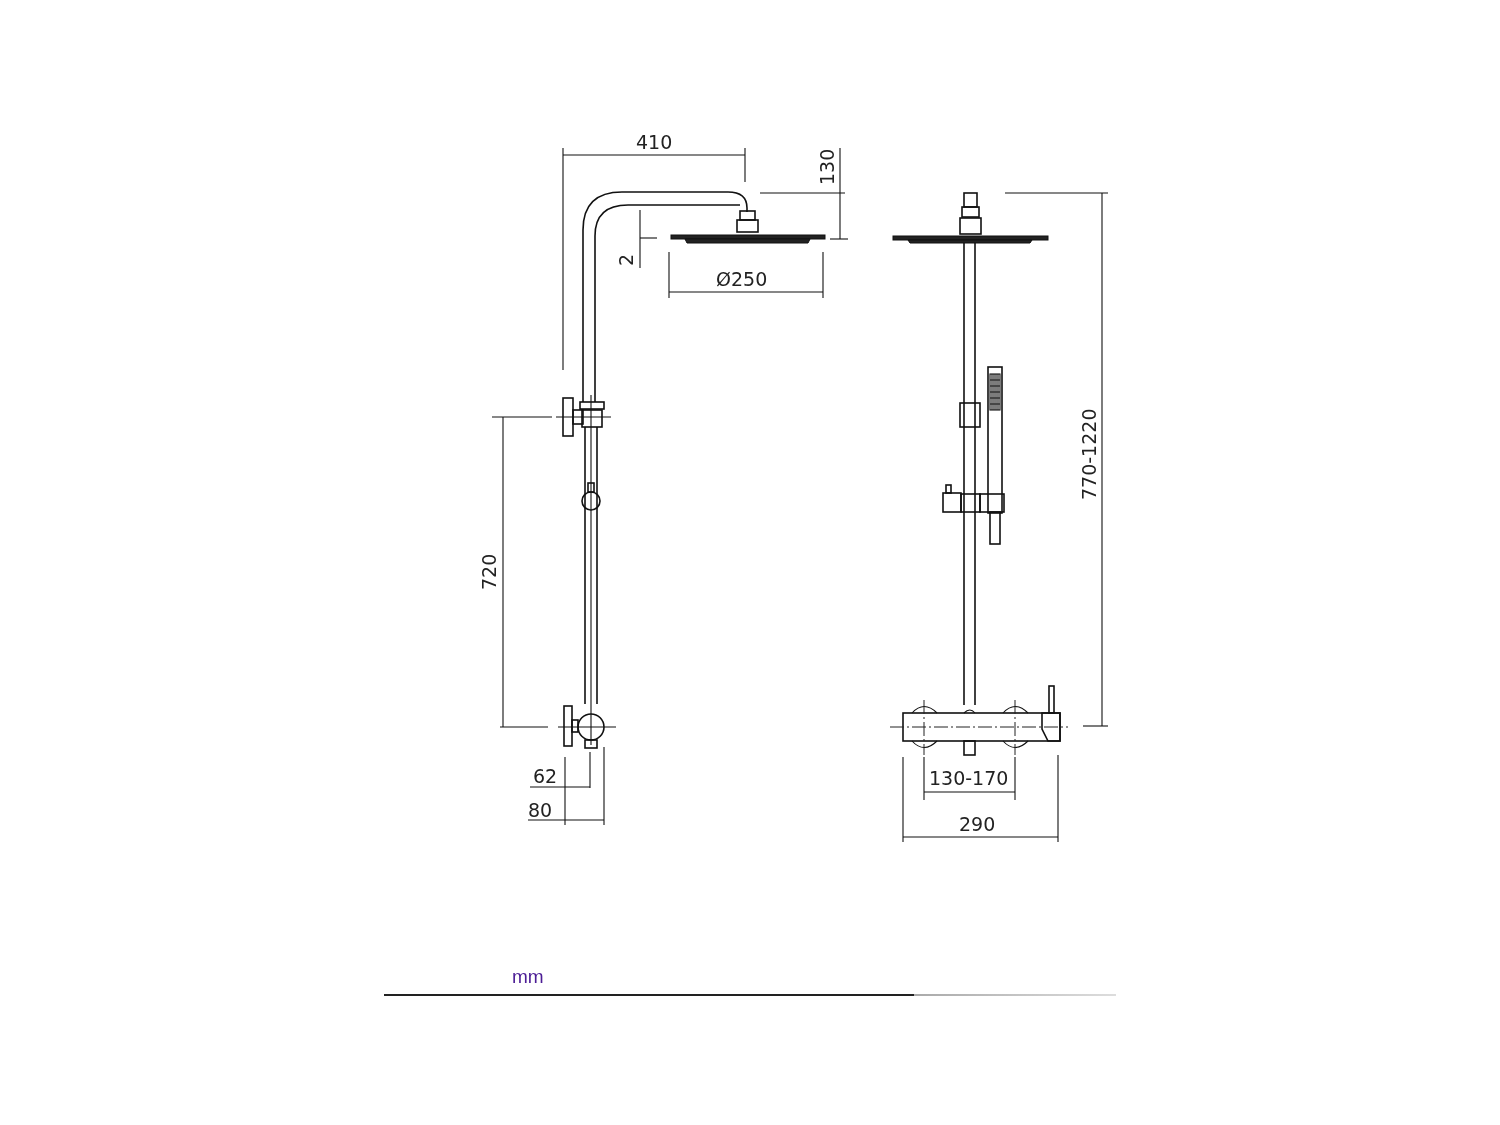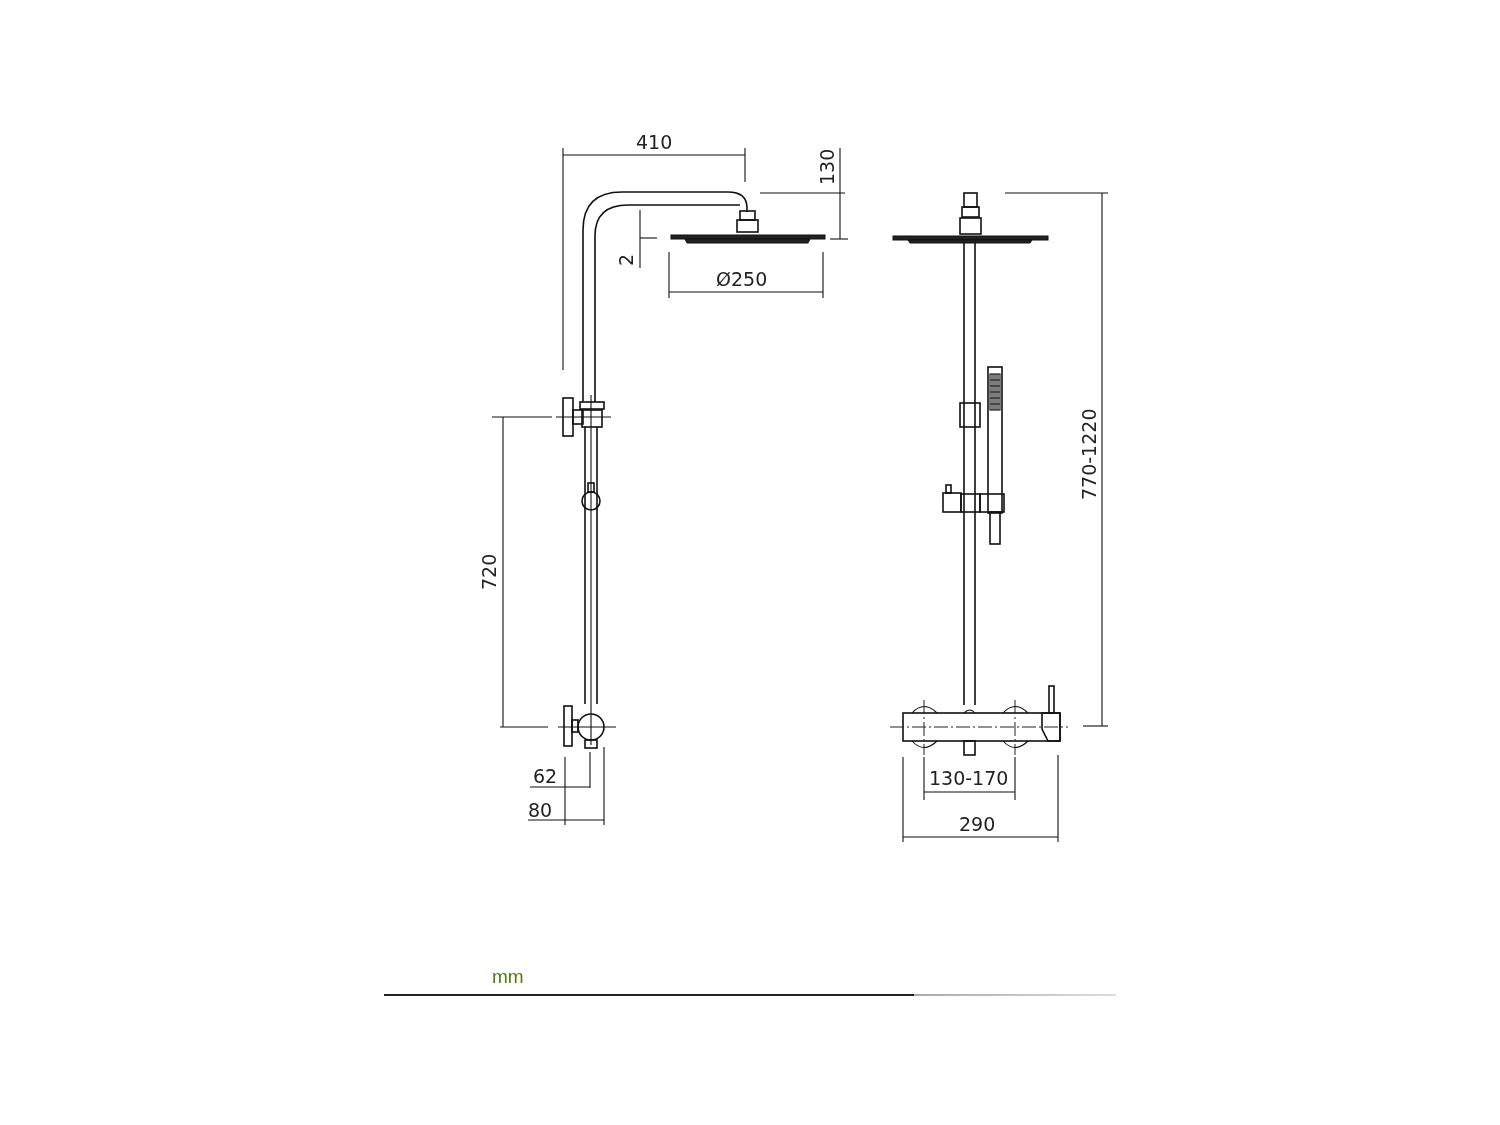--- a/index.html
+++ b/index.html
@@ -3,21 +3,21 @@
 <meta charset="utf-8">
 <style>
   html, body { margin: 0; padding: 0; background: #ffffff; }
   body { width: 1500px; height: 1125px; position: relative; overflow: hidden; font-family: "DejaVu Sans", sans-serif; }
   #drawing { position: absolute; left: 0; top: 0; width: 1500px; height: 1125px; }
   .ln { stroke: #111; stroke-width: 1.6; fill: none; }
   .thin { stroke: #111; stroke-width: 1.1; fill: none; }
   .cl { stroke: #222; stroke-width: 1; fill: none; stroke-dasharray: 14 3 2 3; }
   .fill { fill: #222; stroke: #111; stroke-width: 1; }
   .dimtxt { font-family: "DejaVu Sans", sans-serif; font-size: 19px; fill: #222; }
-  .unit { position: absolute; left: 492px; top: 966px; font-family: "Liberation Sans", sans-serif; font-size: 19px; color: #4d7c0f; }
+  .unit { position: absolute; left: 512px; top: 966px; font-family: "Liberation Sans", sans-serif; font-size: 19px; color: #4c1d95; }
   .baseline { position: absolute; left: 384px; top: 994px; width: 530px; height: 1.5px; background: #222; }
   .baseline2 { position: absolute; left: 914px; top: 994px; width: 202px; height: 1.5px; background: linear-gradient(90deg, #aaa, #ddd); }
 </style>
 </head>
 <body>
 
 <svg id="drawing" viewBox="0 0 1500 1125" xmlns="http://www.w3.org/2000/svg">
 
   <g>
 

